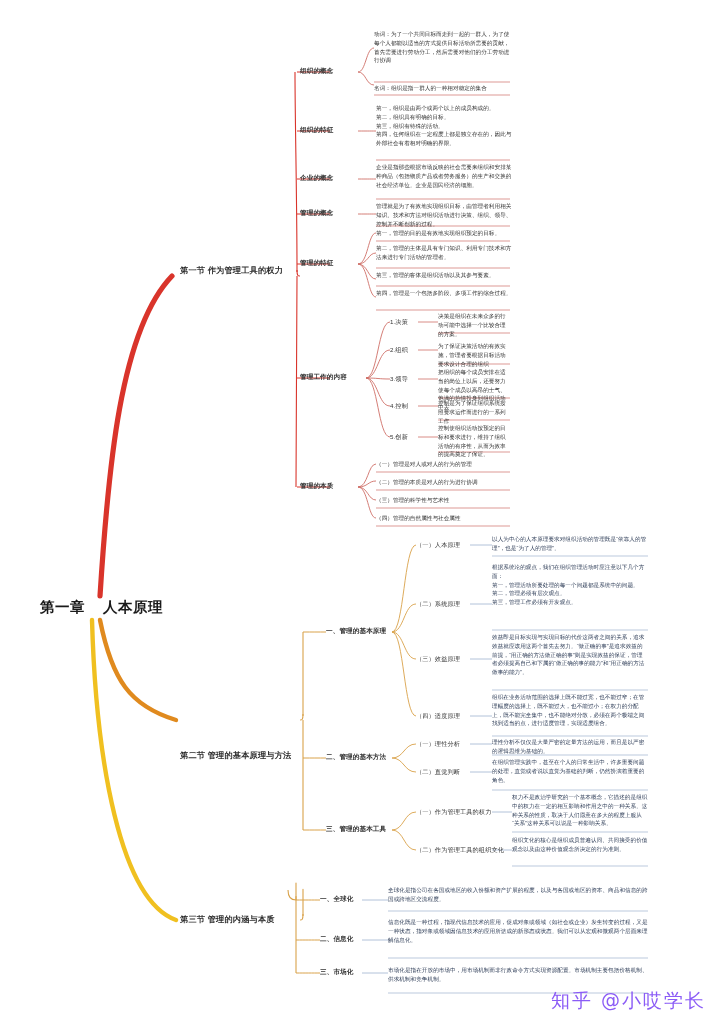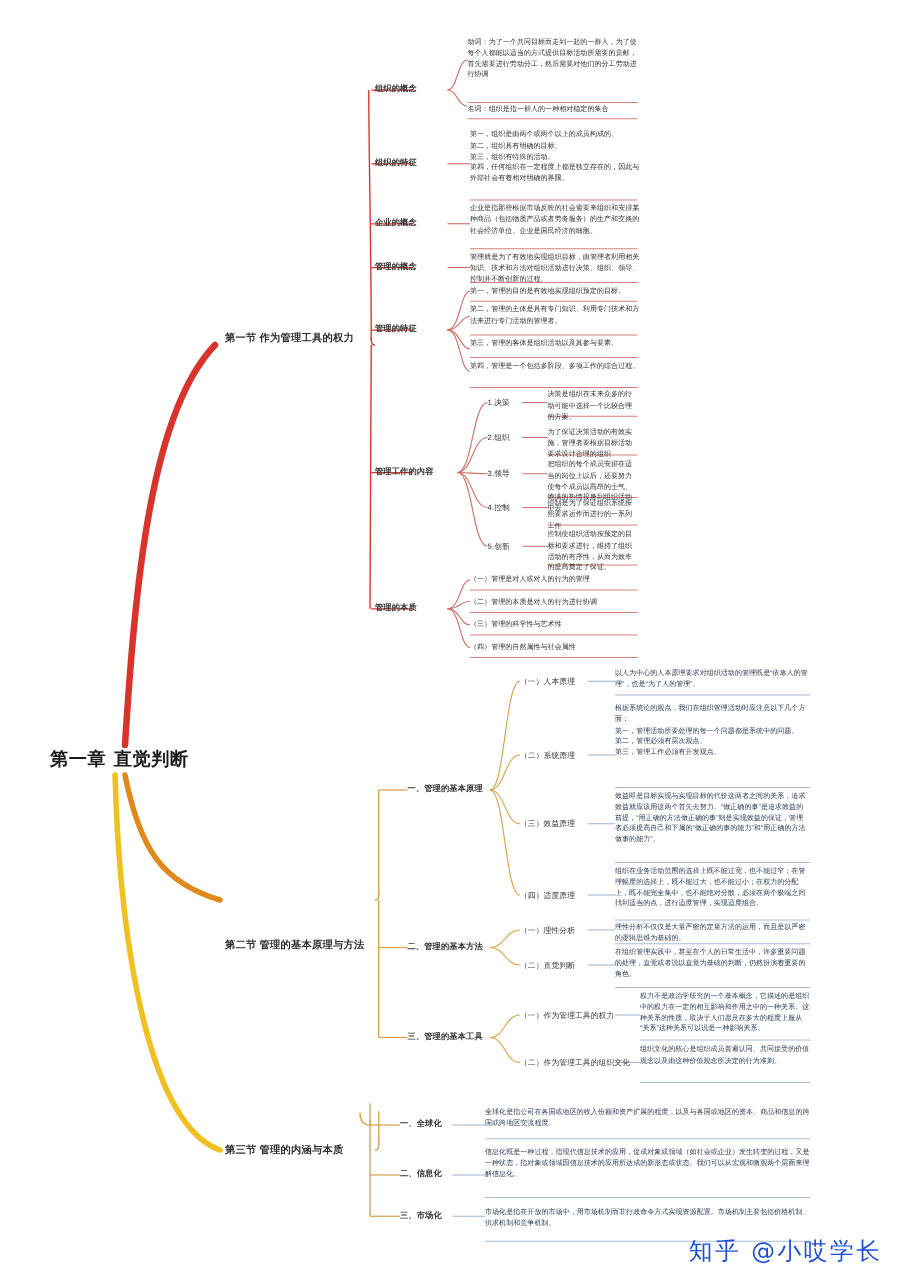--- a/index.html
+++ b/index.html
@@ -10,21 +10,21 @@
   }
   #canvas{position:absolute;left:0;top:0;width:720px;height:1022px;}
   svg.links{position:absolute;left:0;top:0;width:720px;height:1022px;pointer-events:none;}
 
   
   .root-node{
     position:absolute;left:40px;top:598px;
     font-size:14.5px;font-weight:bold;letter-spacing:.5px;color:#1a1a1a;
     white-space:nowrap;
   }
-  .root-node .chap{margin-right:6px;}
+  .root-node .chap{margin-right:18px;}
 
   
   .sec-node{
     position:absolute;white-space:nowrap;font-size:8.2px;font-weight:bold;
     color:#2c2c2c;letter-spacing:.2px;
   }
 
   
   .l2{
     position:absolute;white-space:nowrap;font-size:6.6px;font-weight:bold;
@@ -39,21 +39,21 @@
 
   
   .leaf{
     position:absolute;font-size:5.6px;line-height:1.58;color:#2f2f2f;
     letter-spacing:.05px;text-align:left;
   }
   .leaf.blue{color:#2b3a55;}
 
   .wm{
     position:absolute;right:14px;bottom:8px;
-    font-size:19px;color:#1d4ed8;letter-spacing:2px;
+    font-size:19px;color:#8b5cf6;letter-spacing:2px;
     font-family:"DejaVu Sans",sans-serif;
   }
 </style>
 </head>
 <body>
 
 <div id="canvas">
 
   <svg class="links" viewBox="0 0 720 1022" xmlns="http://www.w3.org/2000/svg">
 
@@ -175,21 +175,21 @@
     <path d="M362,940 L388,940" stroke="#9fb2cf" stroke-width=".8" fill="none"></path>
     <path d="M362,973 L388,973" stroke="#9fb2cf" stroke-width=".8" fill="none"></path>
     <g stroke="#9fb2cf" stroke-width=".7">
       <line x1="388" y1="911" x2="648" y2="911"></line>
       <line x1="388" y1="958" x2="648" y2="958"></line>
       <line x1="388" y1="993" x2="648" y2="993"></line>
     </g>
   </svg>
 
   <div class="root-node">
-    <span class="chap">第一章</span><span>直觉判断</span>
+    <span class="chap">第一章</span><span>人本原理</span>
   </div>
 
   <div class="sec-node" style="left:180px;top:265px;">第一节 作为管理工具的权力</div>
 
   <div class="l2" style="left:300px;top:67px;">组织的概念</div>
   <div class="leaf" style="left:374px;top:30px;width:136px;">动词：为了一个共同目标而走到一起的一群人，为了使每个人都能以适当的方式提供目标活动所需要的贡献，首先需要进行劳动分工，然后需要对他们的分工劳动进行协调</div>
   <div class="leaf" style="left:374px;top:84px;width:136px;">名词：组织是指一群人的一种相对稳定的集合</div>
 
   <div class="l2" style="left:300px;top:126px;">组织的特征</div>
   <div class="leaf" style="left:376px;top:104px;width:136px;white-space:pre-line;">第一，组织是由两个或两个以上的成员构成的。

